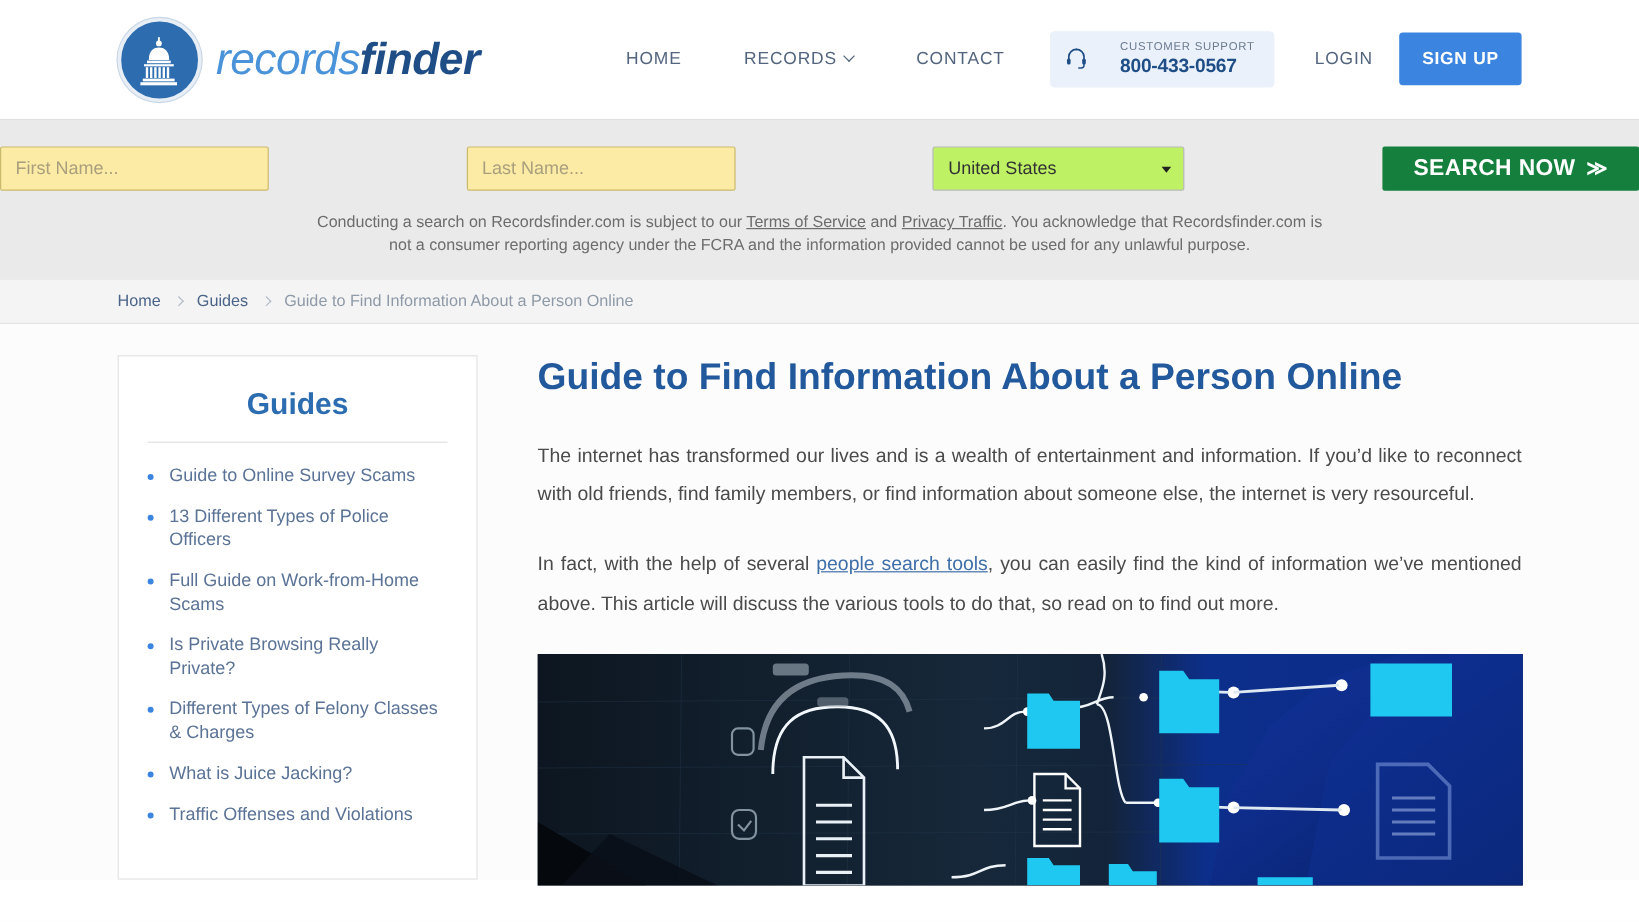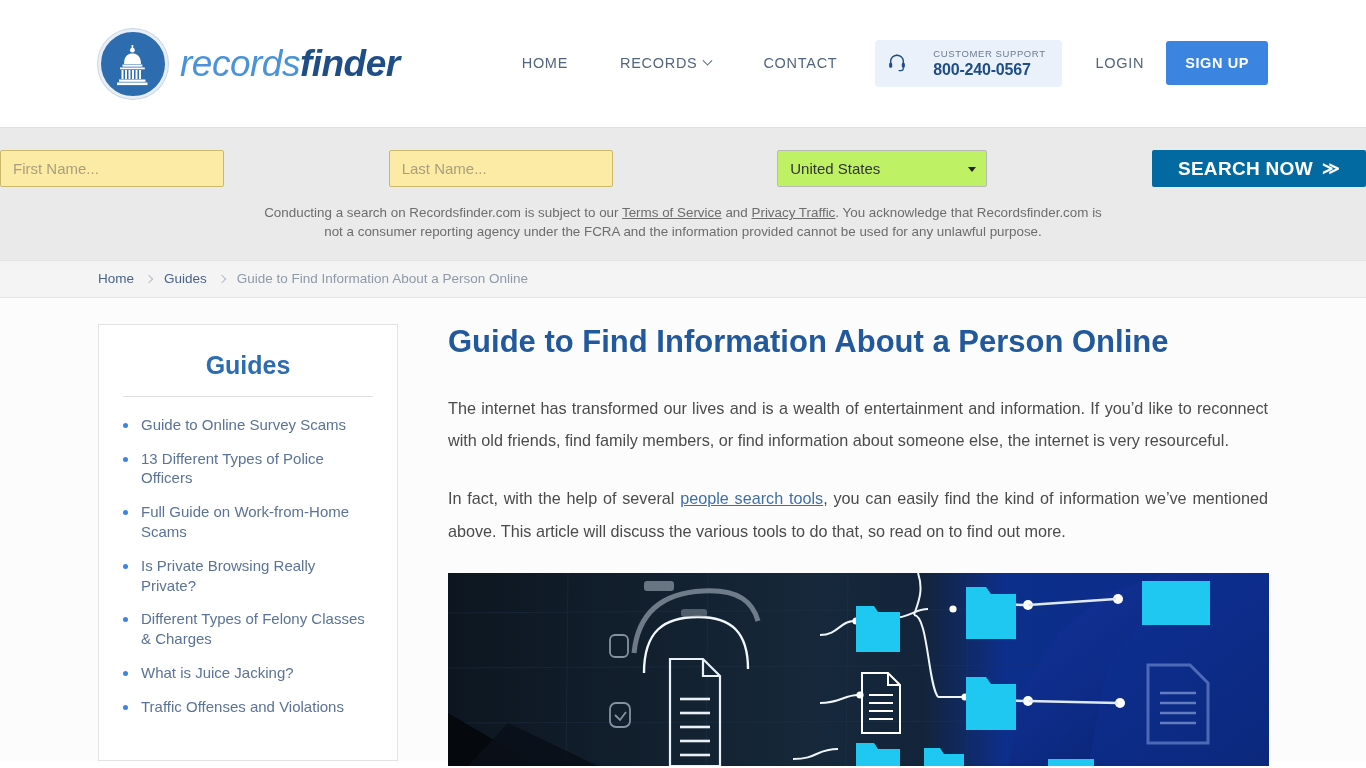--- a/index.html
+++ b/index.html
@@ -7,21 +7,21 @@
   body {
     width: 1366px; height: 768px;
     background: #ffffff;
     font-family: "Liberation Sans", sans-serif;
     overflow: hidden;
     color: #444;
   }
 
   
   .header {
-    height: 127px;
+    height: 99px;
     background: #ffffff;
     display: flex;
     align-items: center;
     padding: 0 98px;
     position: relative;
   }
   .logo-wrap { display: flex; align-items: center; gap: 12px; cursor: pointer; }
   .logo-badge {
     width: 70px; height: 70px; border-radius: 50%;
     background: #2d6cae;
@@ -97,21 +97,21 @@
     display: flex; align-items: center; padding: 0 12px;
     cursor: pointer;
   }
   .sel-wrap .sel-val { font-size: 15px; color: #333; }
   .sel-arrow {
     position: absolute; right: 10px; top: 50%; margin-top: -2px;
     width: 0; height: 0; border-left: 4.5px solid transparent;
     border-right: 4.5px solid transparent; border-top: 5px solid #222;
   }
   .search-btn {
-    background: #0369a1; color: #fff; border: none; border-radius: 2px;
+    background: #15803d; color: #fff; border: none; border-radius: 2px;
     font-size: 19px; font-weight: 700; letter-spacing: 0.3px;
     padding: 0 26px; height: 37px; cursor: pointer;
     font-family: "Liberation Sans", sans-serif;
     display: flex; align-items: center; gap: 9px; white-space: nowrap;
   }
   .search-btn .ch { font-size: 17px; }
   .disclaimer {
     max-width: 840px; margin: 16px auto 0; text-align: center;
     font-size: 13.4px; line-height: 1.45; color: #6d6d6d;
   }
@@ -222,21 +222,21 @@
     <div class="support-box">
       <svg class="support-icon" viewBox="0 0 24 24">
         <path d="M12 2.6c-4.3 0-7.6 3.3-7.6 7.4v4.1" fill="none" stroke="#1f4e87" stroke-width="1.7" stroke-linecap="round"></path>
         <path d="M19.6 14.1v-4.1c0-4.1-3.3-7.4-7.6-7.4" fill="none" stroke="#1f4e87" stroke-width="1.7" stroke-linecap="round"></path>
         <rect x="2.6" y="11.8" width="3.6" height="6" rx="1.6" fill="#1f4e87"></rect>
         <rect x="17.8" y="11.8" width="3.6" height="6" rx="1.6" fill="#1f4e87"></rect>
         <path d="M19.6 17.8v0.6c0 1.5-1.3 2.7-2.9 2.7h-2.3" fill="none" stroke="#1f4e87" stroke-width="1.5" stroke-linecap="round"></path>
       </svg>
       <div>
         <div class="support-label">CUSTOMER SUPPORT</div>
-        <div class="support-phone">800-240-0567</div>
+        <div class="support-phone">800-433-0567</div>
       </div>
     </div>
 
     <a class="login-link">LOGIN</a>
     <button class="signup-btn">SIGN UP</button>
   </div>
 </div>
 
 <div class="search-band">
   <div class="search-row">

